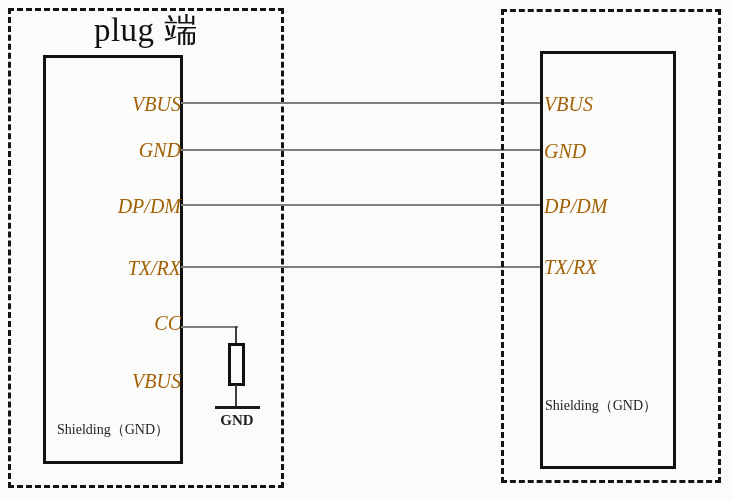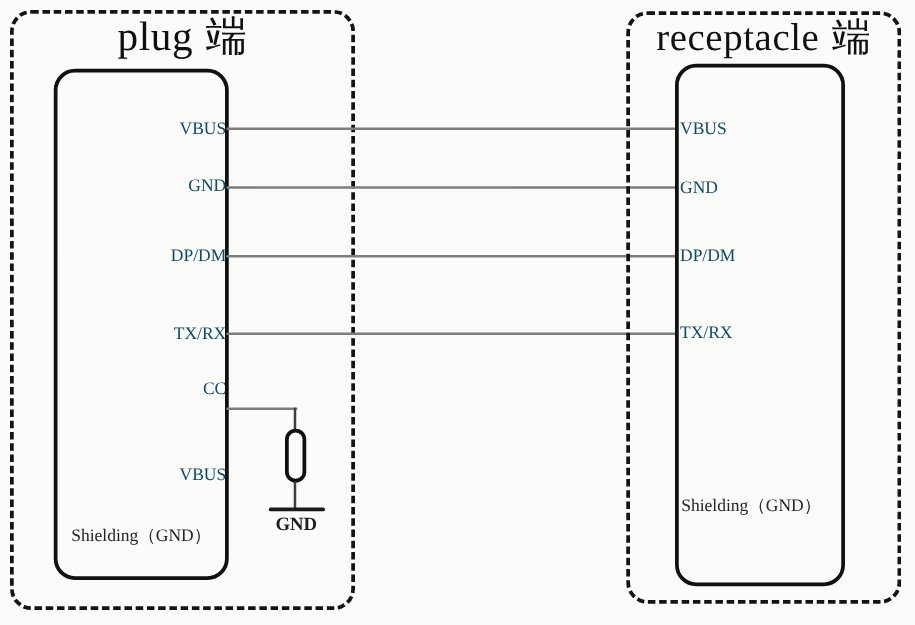--- a/index.html
+++ b/index.html
@@ -1,15 +1,15 @@
 <!DOCTYPE html>
 <html><head>
 <meta charset="utf-8">
 <style>
-  * { box-sizing: border-box; margin: 0; padding: 0; border-radius: 17px; }
+  * { box-sizing: border-box; margin: 0; padding: 0; }
   html, body { width: 732px; height: 500px; }
   body {
     background: #fbfbfa;
     font-family: "Liberation Serif", "DejaVu Serif", serif;
     color: #1c1c1c;
     overflow: hidden;
   }
   .canvas {
     position: relative;
     width: 732px;
@@ -31,24 +31,25 @@
     text-align: center;
     font-size: 33px;
     line-height: 38px;
     color: #101010;
     letter-spacing: 0.5px;
     white-space: nowrap;
   }
   .box-title .cjk { margin-left: 10px; }
   .pin {
     position: absolute;
-    font-size: 14px;
+    font-size: 20px;
     line-height: 16px;
-    color: #0c4a6e;
+    color: #a16207;
     white-space: nowrap;
+    font-style: italic;
   }
   .plug-pin {
     right: 551px;           
     text-align: right;
   }
   .rec-pin {
     left: 544px;            
     text-align: left;
   }
   .shielding {
@@ -97,42 +98,39 @@
   <div class="box-title" style="left:8px; top:11px; width:276px;">
     <span>plug</span><span class="cjk">端</span>
   </div>
 
   <div class="solid-box" style="left:43px; top:55px; width:140px; height:409px;"></div>
 
   <div class="pin plug-pin" style="top:96px;">VBUS</div>
   <div class="pin plug-pin" style="top:142px;">GND</div>
   <div class="pin plug-pin" style="top:198px;">DP/DM</div>
   <div class="pin plug-pin" style="top:260px;">TX/RX</div>
-  <div class="pin plug-pin" style="top:304px;">CC</div>
+  <div class="pin plug-pin" style="top:315px;">CC</div>
   <div class="pin plug-pin" style="top:373px;">VBUS</div>
 
   <div class="shielding" style="left:57px; top:422px;">Shielding（GND）</div>
 
   <div class="wire" style="left:181px; top:102px; width:360px;"></div>
   <div class="wire" style="left:181px; top:149px; width:360px;"></div>
   <div class="wire" style="left:181px; top:204px; width:360px;"></div>
   <div class="wire" style="left:181px; top:266px; width:360px;"></div>
 
   <div class="wire" style="left:181px; top:326px; width:57px;"></div>
   <div class="vwire" style="left:235px; top:326px; height:19px;"></div>
   <div class="resistor" style="left:228px; top:343px; width:17px; height:43px;"></div>
   <div class="vwire" style="left:235px; top:385px; height:23px;"></div>
   <div class="gnd-bar" style="left:215px; top:406px; width:45px;"></div>
   <div class="gnd-label" style="left:207px; top:412px; width:60px;">GND</div>
 
   <div class="dashed-box" style="left:501px; top:9px; width:220px; height:474px;"></div>
 
-  <div class="box-title" style="left:501px; top:11px; width:220px; font-size:31px;">
-    <span>receptacle</span><span class="cjk">端</span>
-  </div>
 
   <div class="solid-box" style="left:540px; top:51px; width:136px; height:418px;"></div>
 
   <div class="pin rec-pin" style="top:96px;">VBUS</div>
   <div class="pin rec-pin" style="top:143px;">GND</div>
   <div class="pin rec-pin" style="top:198px;">DP/DM</div>
   <div class="pin rec-pin" style="top:259px;">TX/RX</div>
 
   <div class="shielding" style="left:545px; top:398px;">Shielding（GND）</div>
 

